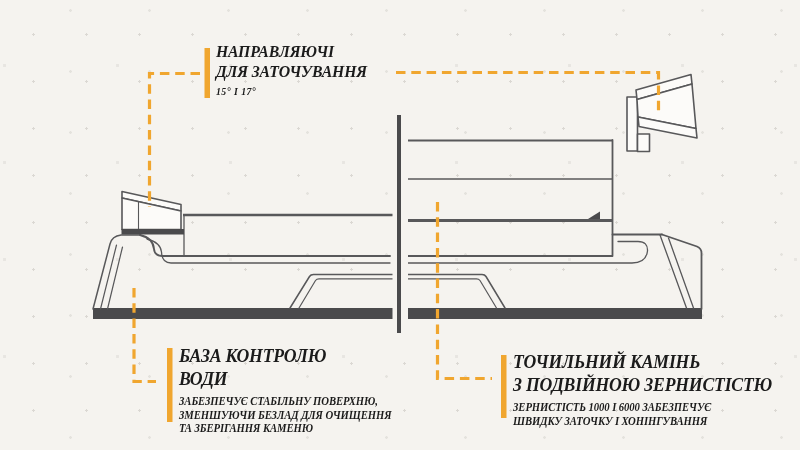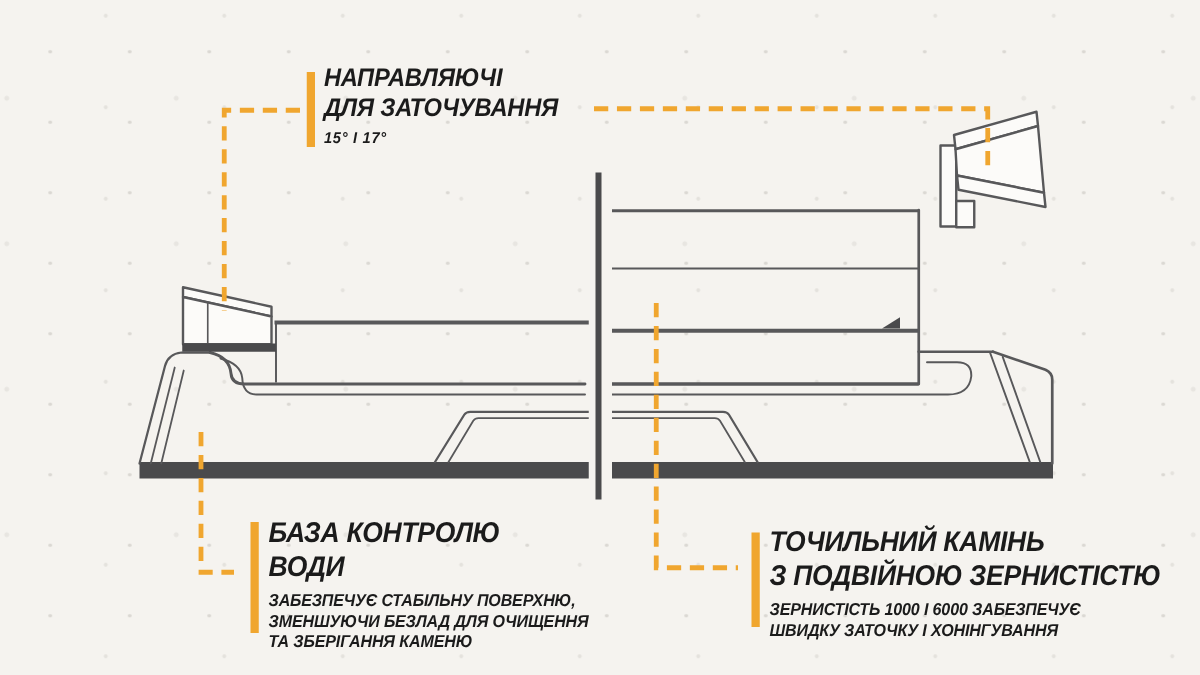--- a/index.html
+++ b/index.html
@@ -13,21 +13,21 @@
   html,body{margin:0;padding:0;}
   .stage{
     position:relative;width:800px;height:450px;overflow:hidden;
     background-color:var(--bg);
     background-image:
       radial-gradient(circle, rgba(115,110,100,.20) 1px, transparent 1.4px),
       radial-gradient(circle, rgba(115,110,100,.13) 1px, transparent 1.6px),
       radial-gradient(circle, rgba(115,110,100,.10) 1.4px, transparent 1.9px);
     background-size:53px 47px, 79px 61px, 113px 97px;
     background-position:7px 11px, 31px 41px, 61px 17px;
-    font-family:Liberation Sans, sans-serif;
+    font-family:Liberation Serif, serif;
   }
   svg.diagram{position:absolute;left:0;top:0;}
   .callout{
     position:absolute;color:var(--text);
     font-style:italic;font-weight:bold;
     transform:scaleX(.93);transform-origin:0 0;
     white-space:nowrap;
   }
   .c-title{font-size:19px;line-height:23px;letter-spacing:-.2px;}
   .c-top .c-title{font-size:17px;line-height:20px;}

